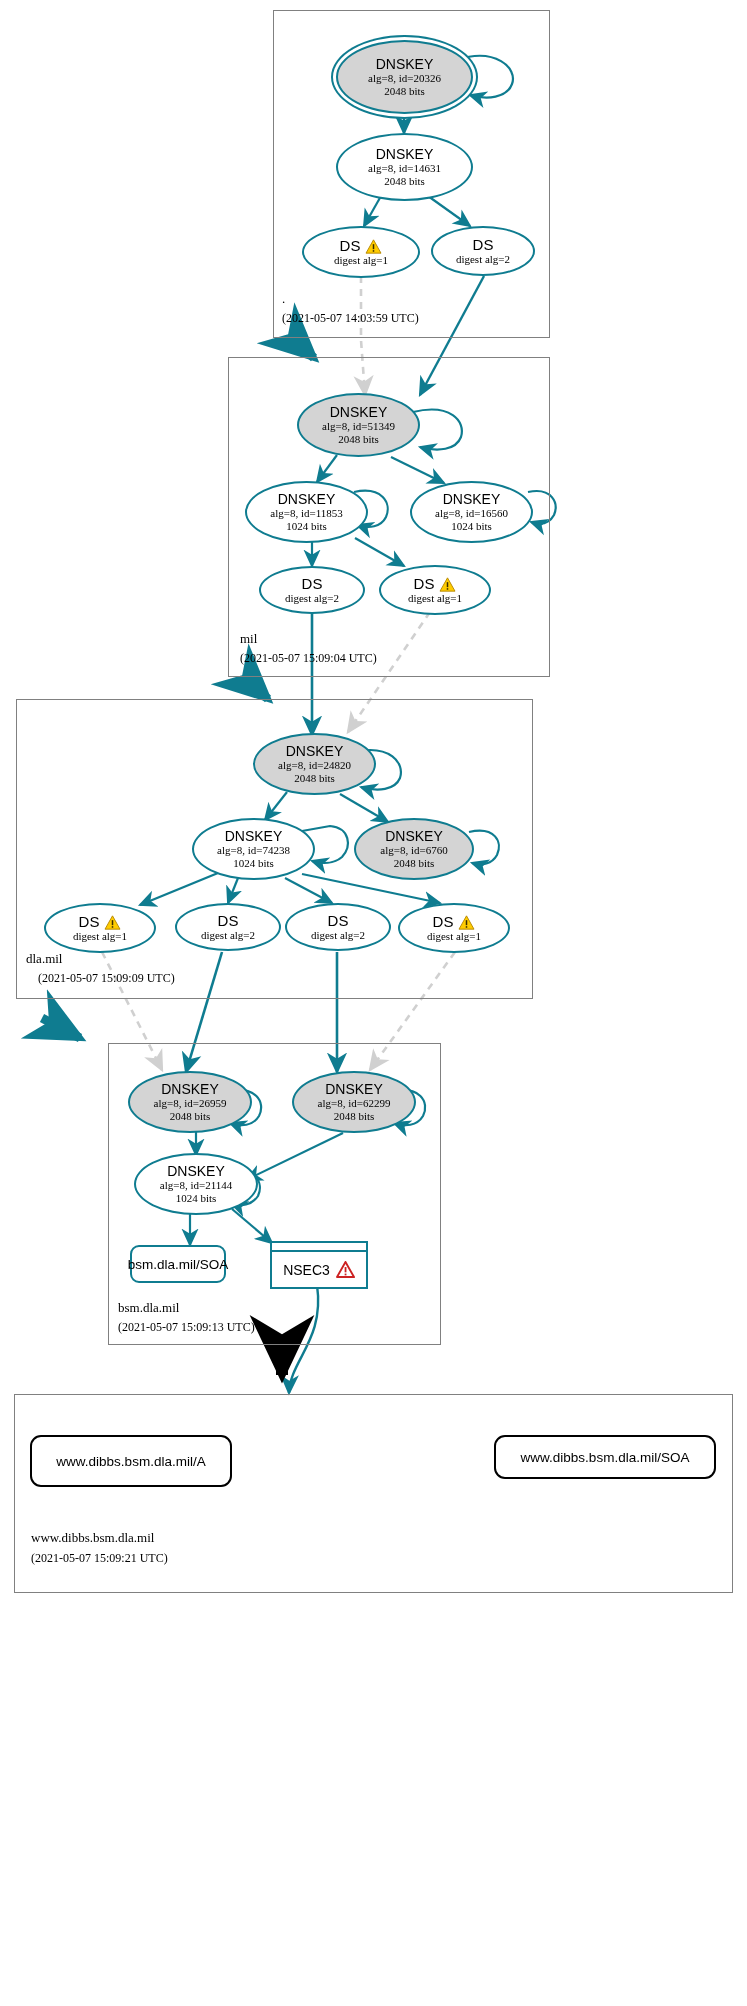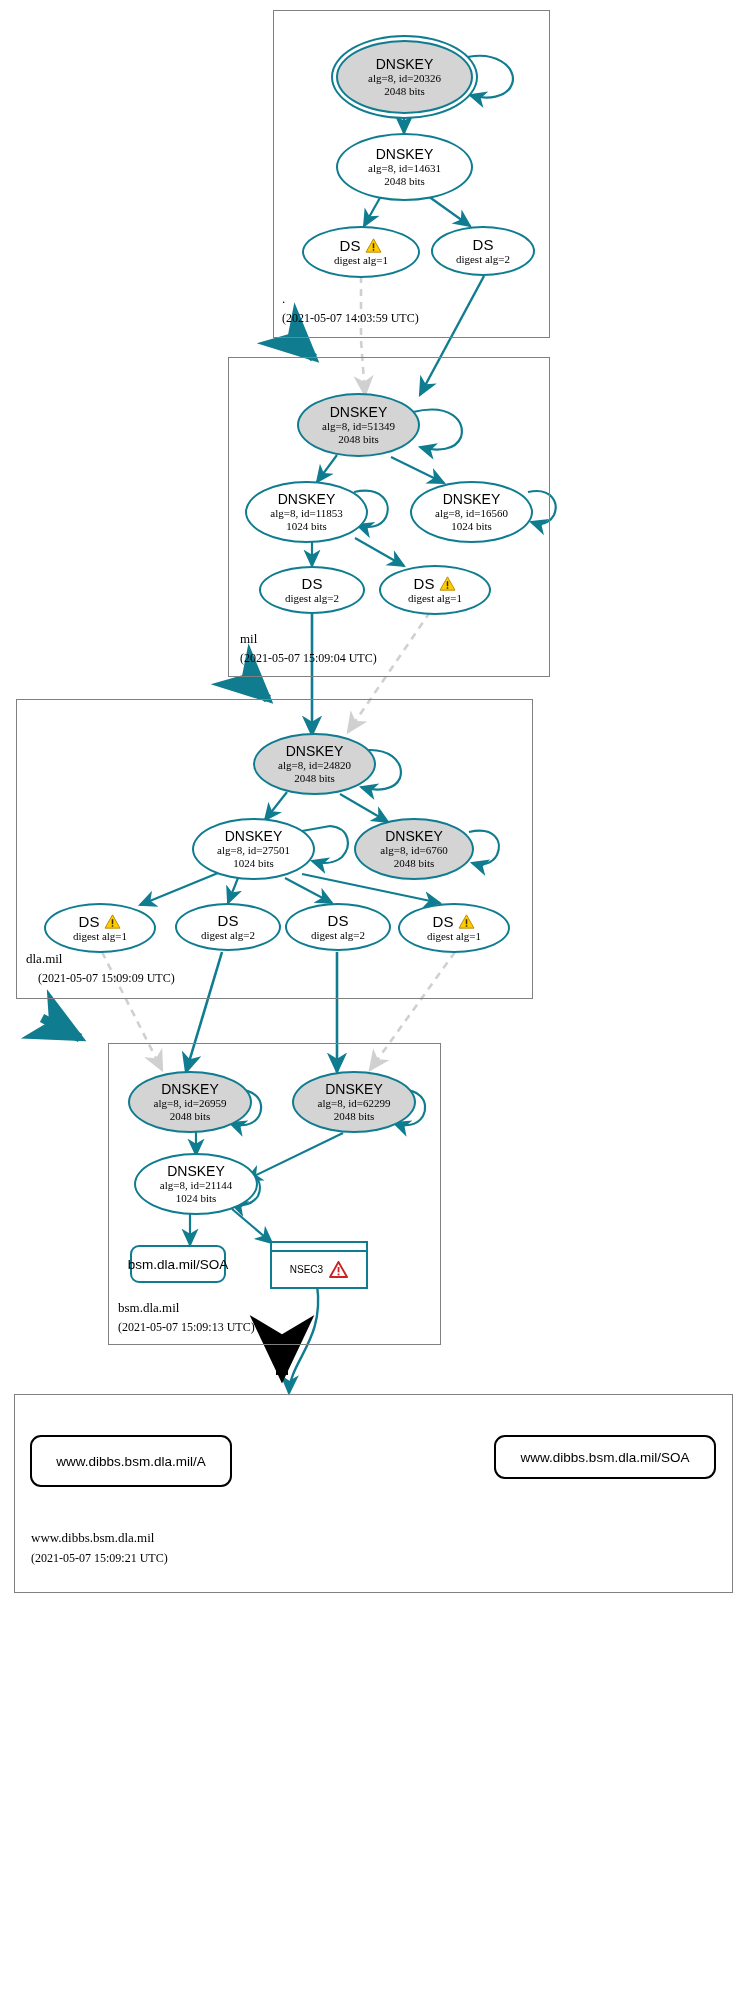--- a/index.html
+++ b/index.html
@@ -15,31 +15,31 @@
   .node{position:absolute;box-sizing:border-box;display:flex;flex-direction:column;
         align-items:center;justify-content:center;text-align:center;color:#000;}
   .ellipse{border:2px solid #0f7c90;border-radius:50%;background:#ffffff;}
   .ellipse.shaded{background:#d4d4d4;}
   .ellipse.dbl{box-shadow:0 0 0 3px #ffffff,0 0 0 5px #0f7c90;}
 
   .n-title{font-family:"Liberation Sans",sans-serif;font-size:14px;line-height:15px;}
   .n-sub{font-family:"Liberation Serif",serif;font-size:11px;line-height:12.5px;}
 
   .ds-title{font-family:"Liberation Sans",sans-serif;font-size:15px;line-height:16px;
-            display:flex;align-items:flex-start;justify-content:center;gap:5px;}
+            display:flex;align-items:flex-end;justify-content:center;gap:5px;}
 
   .rrect{border:2px solid #0f7c90;border-radius:9px;background:#fff;
          font-family:"Liberation Sans",sans-serif;font-size:13.5px;}
   .rrect-black{border:2px solid #000;border-radius:11px;background:#fff;
          font-family:"Liberation Sans",sans-serif;font-size:13.5px;}
 
   .nsec3{border:2px solid #0f7c90;background:#fff;display:flex;flex-direction:column;padding:0;}
   .nsec3 .cap{height:7px;border-bottom:2px solid #0f7c90;}
   .nsec3 .body{flex:1;display:flex;align-items:center;justify-content:center;gap:6px;
-               font-family:"Liberation Sans",sans-serif;font-size:10px;}
+               font-family:"Liberation Sans",sans-serif;font-size:14px;}
 
   .warn-y{display:inline-block;width:17px;height:15px;position:relative;}
   .warn-r{display:inline-block;width:19px;height:17px;position:relative;}
 </style>
 </head>
 <body>
 
 <div id="root-canvas">
 
   <svg id="diagram" viewBox="0 0 747 2006">
@@ -244,21 +244,21 @@
   </div>
 
   <div class="node ellipse shaded" style="left:253px;top:733px;width:123px;height:62px;">
     <div class="n-title">DNSKEY</div>
     <div class="n-sub">alg=8, id=24820</div>
     <div class="n-sub">2048 bits</div>
   </div>
 
   <div class="node ellipse" style="left:192px;top:818px;width:123px;height:62px;">
     <div class="n-title">DNSKEY</div>
-    <div class="n-sub">alg=8, id=27501</div>
+    <div class="n-sub">alg=8, id=74238</div>
     <div class="n-sub">1024 bits</div>
   </div>
 
   <div class="node ellipse shaded" style="left:354px;top:818px;width:120px;height:62px;">
     <div class="n-title">DNSKEY</div>
     <div class="n-sub">alg=8, id=6760</div>
     <div class="n-sub">2048 bits</div>
   </div>
 
   <div class="node ellipse" style="left:44px;top:903px;width:112px;height:50px;">

